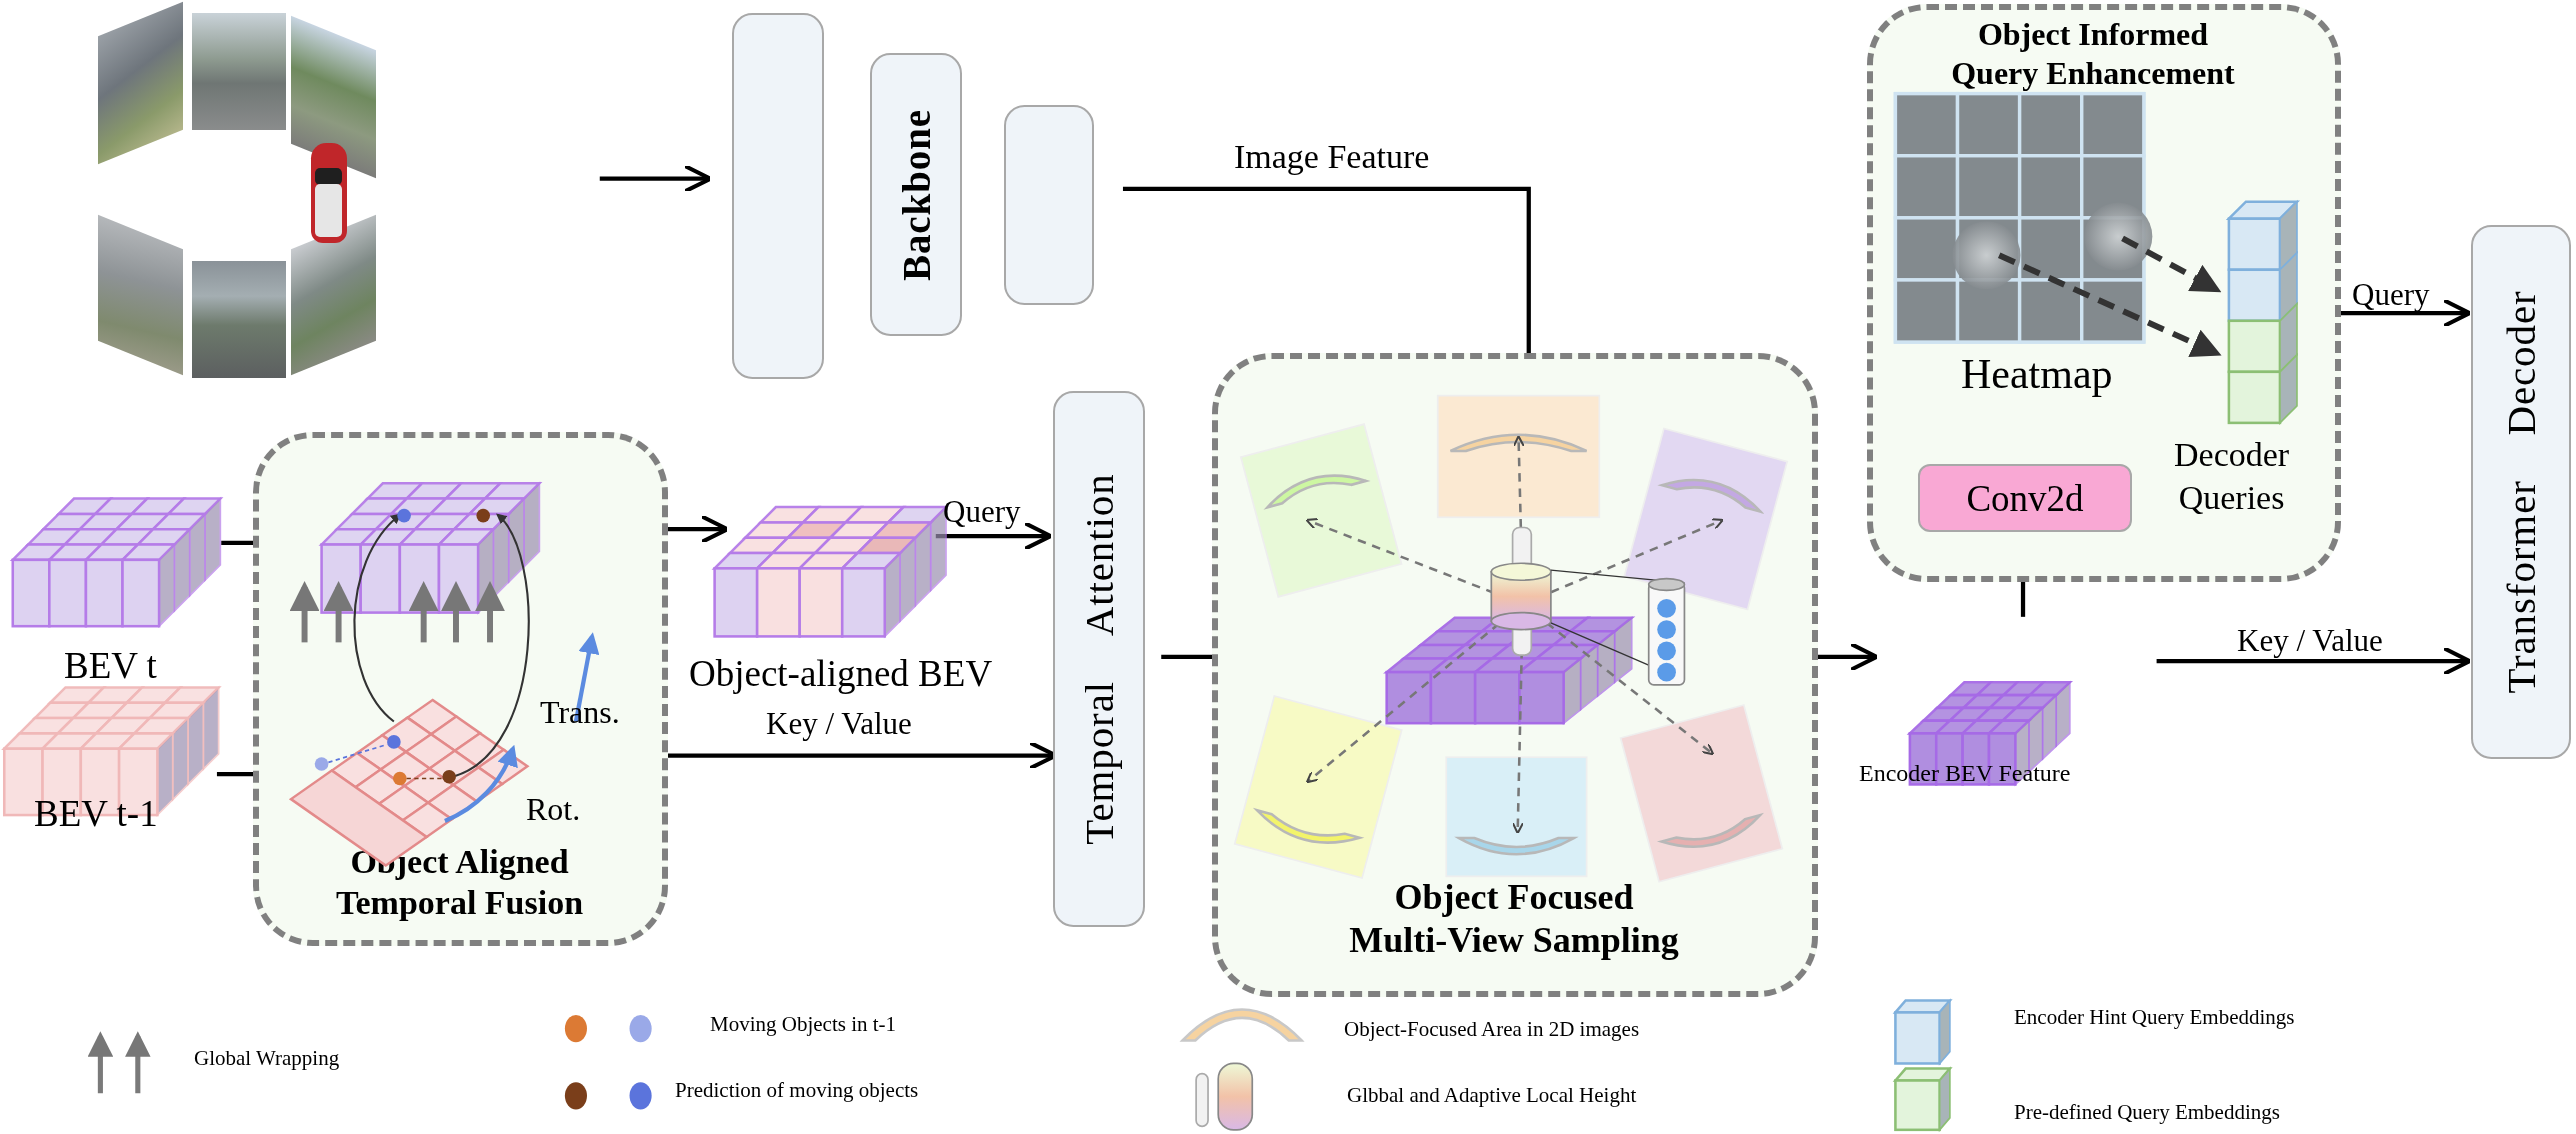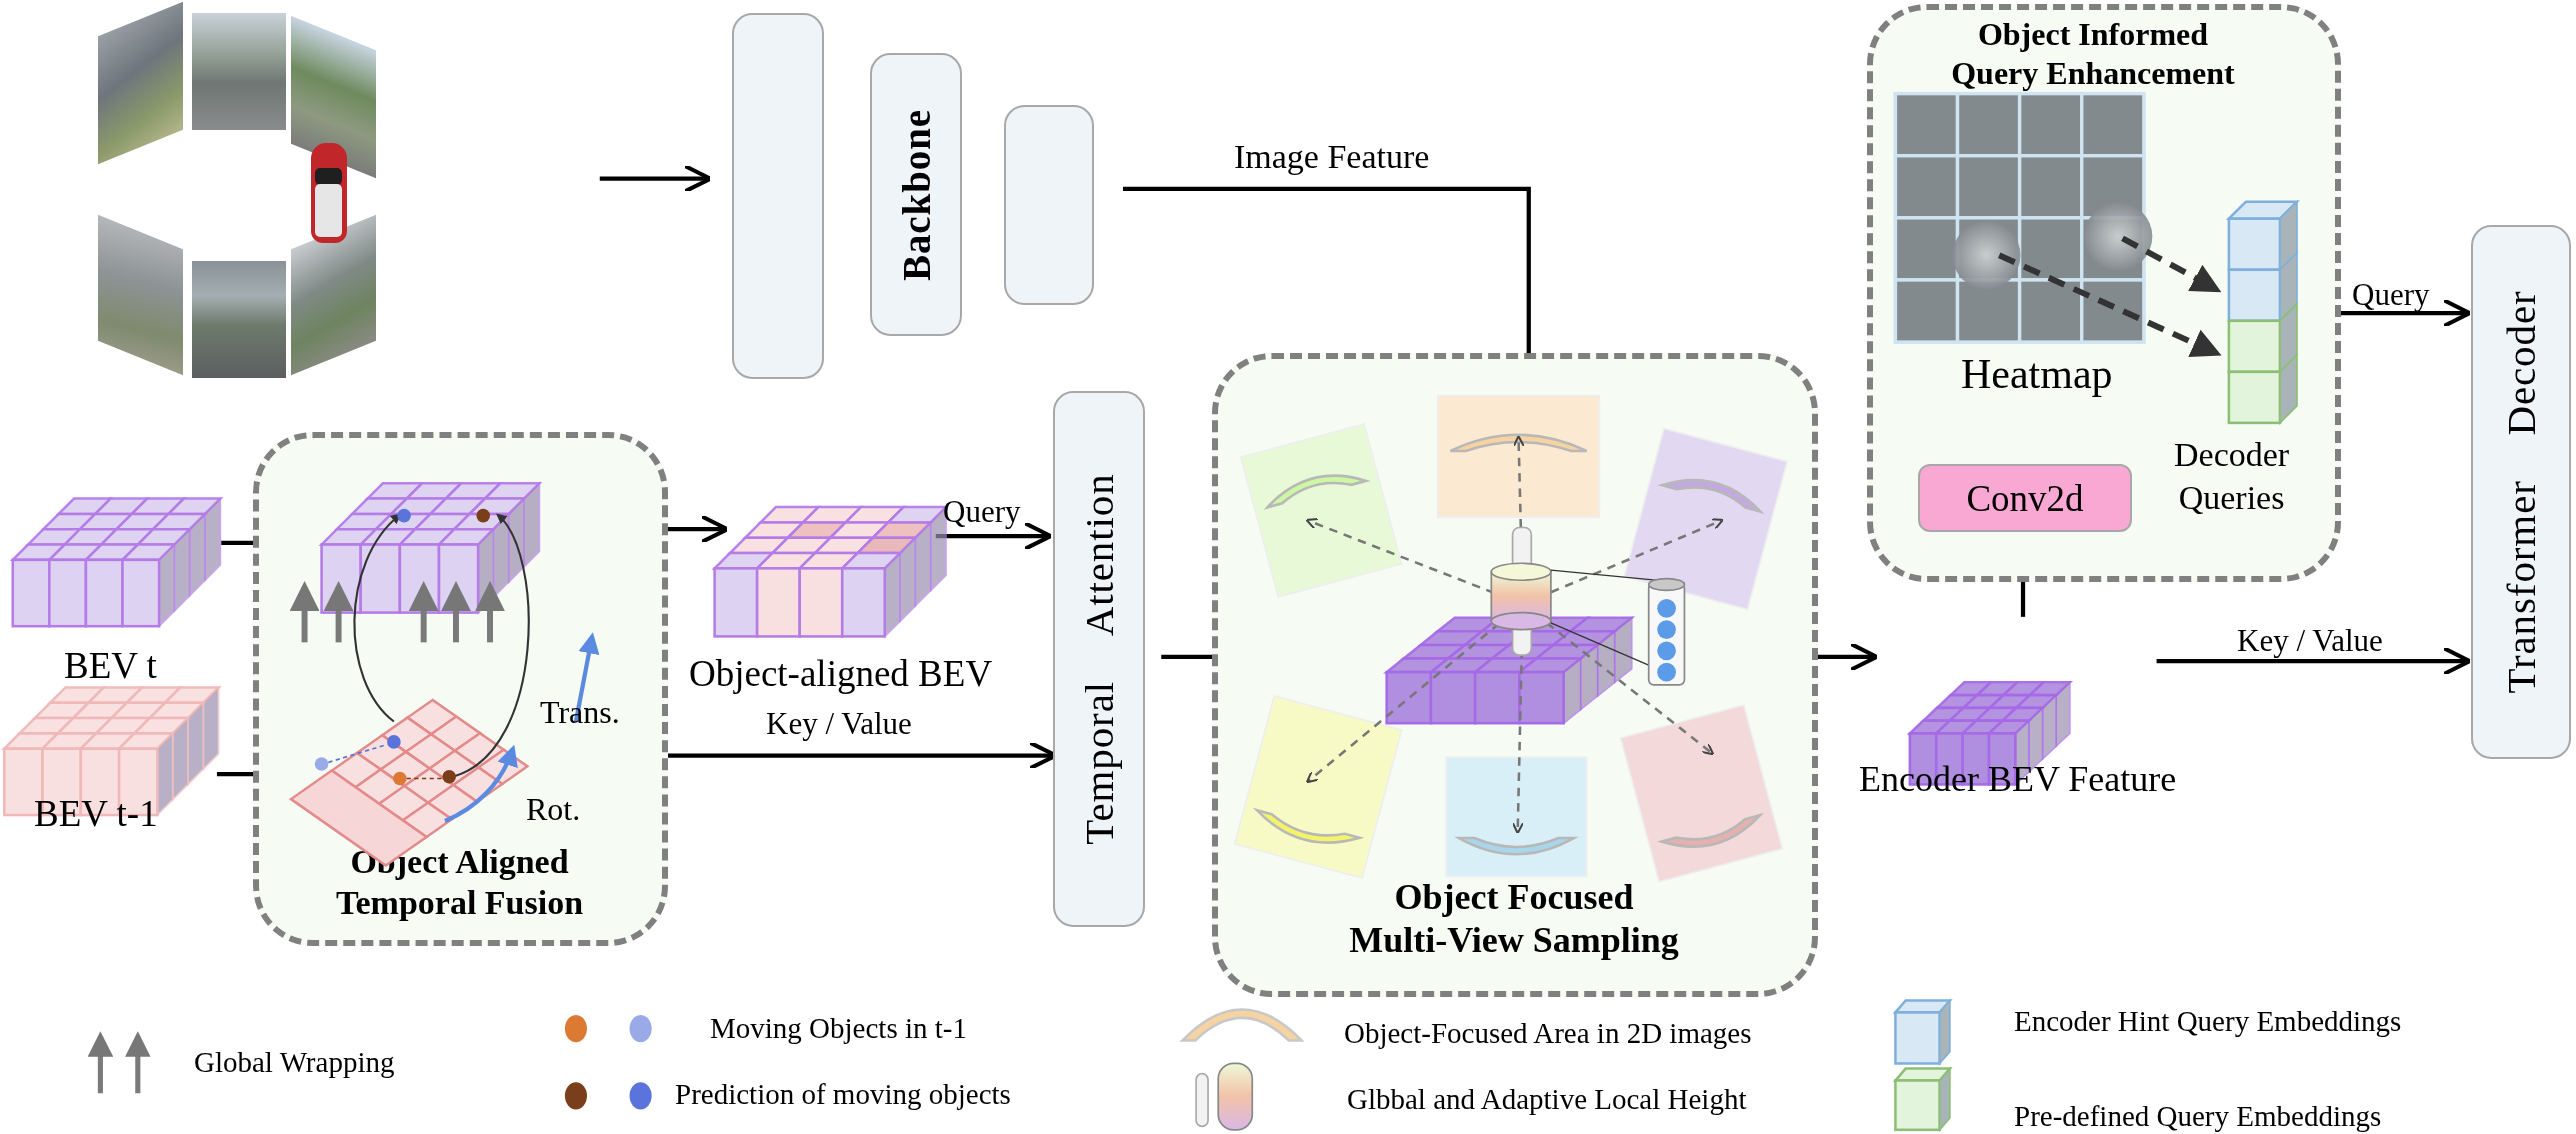--- a/index.html
+++ b/index.html
@@ -1,19 +1,19 @@
 <!DOCTYPE html>
 <html style="font-size:13.6px"><head>
 <meta charset="utf-8">
 <style>
   html,body{margin:0;padding:0;background:#fff;}
   body{width:2576px;height:1135px;position:relative;overflow:hidden;font-family:"Liberation Serif","DejaVu Serif",serif;color:#000;}
   .abs{position:absolute;}
   .lbl{position:absolute;white-space:nowrap;font-size:32px;line-height:1;}
-  .lbl-sm{position:absolute;white-space:nowrap;font-size:29px;line-height:1;text-align:center;}
+  .lbl-sm{position:absolute;white-space:nowrap;font-size:21px;line-height:1;text-align:center;}
   .title{position:absolute;white-space:nowrap;font-weight:bold;font-size:34px;line-height:1.2;text-align:center;}
   .dashbox{position:absolute;border:6px dashed #808080;border-radius:60px;background:#f6fbf3;box-sizing:border-box;}
   .pill{position:absolute;background:#eff4f9;border:2.6px solid #a8a8a8;border-radius:20.4px;box-sizing:border-box;}
   .vtext{position:absolute;transform-origin:center;white-space:nowrap;font-weight:bold;font-size:39px;letter-spacing:0.9px;}
   svg{position:absolute;left:0;top:0;overflow:visible;}
   .cam{position:absolute;overflow:hidden;}
 </style>
 </head>
 <body>
 
@@ -358,21 +358,21 @@
     <circle cx="1959" cy="715" r="11" fill="#5b9be8"></circle>
     <circle cx="1959" cy="740" r="11" fill="#5b9be8"></circle>
     <circle cx="1959" cy="765" r="11" fill="#5b9be8"></circle>
     <circle cx="1959" cy="790" r="11" fill="#5b9be8"></circle>
   </svg>
 <div class="title" style="left:1293px;top:876px;width:442px;font-size:36px;">
   <div>Object Focused</div>
   <div>Multi-View Sampling</div>
 </div>
 
-<div class="lbl" style="left:1859px;top:761px;font-size:36px;">Encoder BEV Feature</div>
+<div class="lbl" style="left:1859px;top:761px;font-size:24px;">Encoder BEV Feature</div>
 <div class="lbl" style="left:2237px;top:625px;font-size:31px;">Key / Value</div>
 
 <div class="dashbox" style="left:1867px;top:4.3px;width:474px;height:578px;"></div>
 <div class="title" style="left:1906px;top:15.3px;width:374px;font-size:32px;text-align:center;">
   <div>Object Informed</div>
   <div>Query Enhancement</div>
 </div>
 <svg width="2576" height="1135" id="heat" viewBox="0 0 3028 1334">
     <rect x="2228" y="110" width="292" height="292" fill="#7e8488" stroke="#cfe3f1" stroke-width="4"></rect>
     <rect x="2228" y="110" width="73" height="73" fill="#838a8e" stroke="#cfe3f1" stroke-width="4"></rect>

